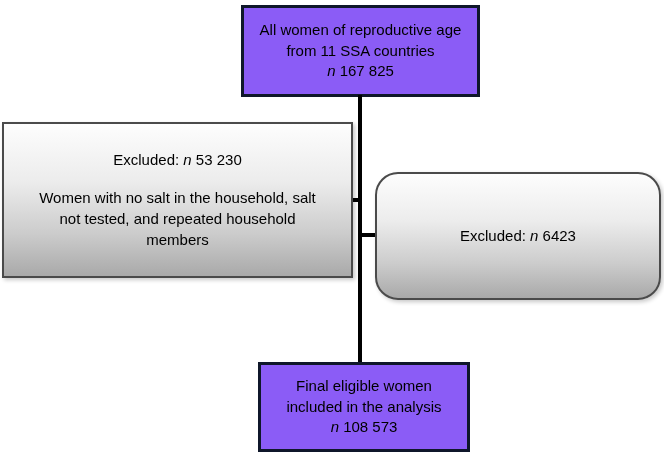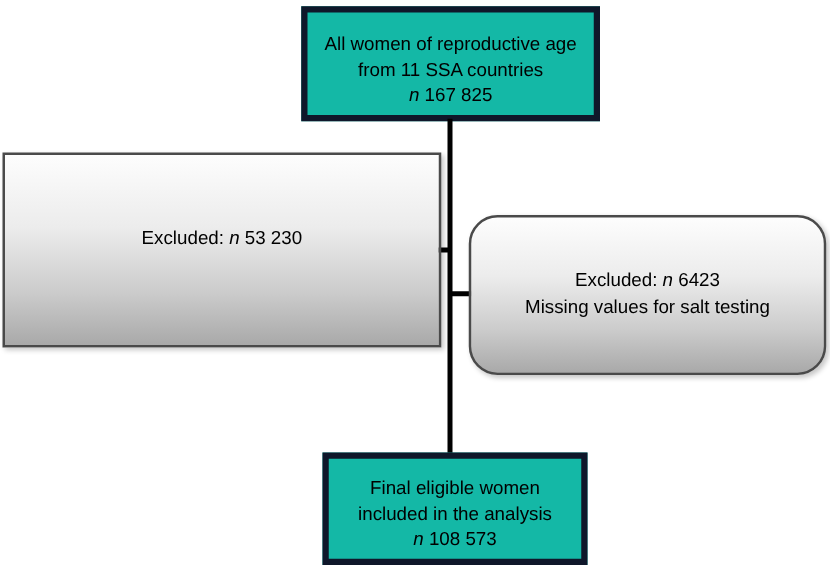--- a/index.html
+++ b/index.html
@@ -21,23 +21,22 @@
     box-sizing: border-box;
     display: flex;
     flex-direction: column;
     align-items: center;
     justify-content: center;
     text-align: center;
     font-size: 15px;
     line-height: 1.38;
   }
   .white-box {
-    background: #14b8a6;
-    border: 5px solid #0f172a;
-    justify-content: flex-end;
+    background: #8b5cf6;
+    border: 3px solid #0f172a;
   }
   .gray-box {
     background: linear-gradient(to bottom, #fdfdfd 0%, #ececec 38%, #cccccc 72%, #a9a9a9 100%);
     border: 2px solid #4a4a4a;
     box-shadow: 2px 2px 4px rgba(0,0,0,0.22);
   }
   .top-box    { left: 241px; top: 5px;   width: 239px; height: 92px;  padding: 4px 10px; }
   .left-box   { left: 2px;   top: 122px; width: 351px; height: 156px; padding: 6px 24px; }
   .right-box  { left: 375px; top: 172px; width: 286px; height: 128px; padding: 6px 20px; border-radius: 23px; }
   .bottom-box { left: 258px; top: 362px; width: 212px; height: 90px;  padding: 4px 22px; }
@@ -68,27 +67,27 @@
   <div class="connector conn-vertical"></div>
 
   <div class="connector conn-left"></div>
 
   <div class="connector conn-right"></div>
 
   <div class="box gray-box left-box">
     <div class="excluded-line">
       <span>Excluded: </span><span class="n-italic">n</span><span> 53 230</span>
     </div>
+    <div class="desc">Women with no salt in the household, salt not tested, and repeated household members</div>
   </div>
 
   <div class="box gray-box right-box">
     <div class="excluded-line">
       <span>Excluded: </span><span class="n-italic">n</span><span> 6423</span>
     </div>
-    <div class="desc">Missing values for salt testing</div>
   </div>
 
   <div class="box white-box bottom-box">
     <div>
       <span>Final eligible women included in the analysis</span><br>
       <span><span class="n-italic">n</span><span> 108 573</span></span>
     </div>
   </div>
 
 </div>

